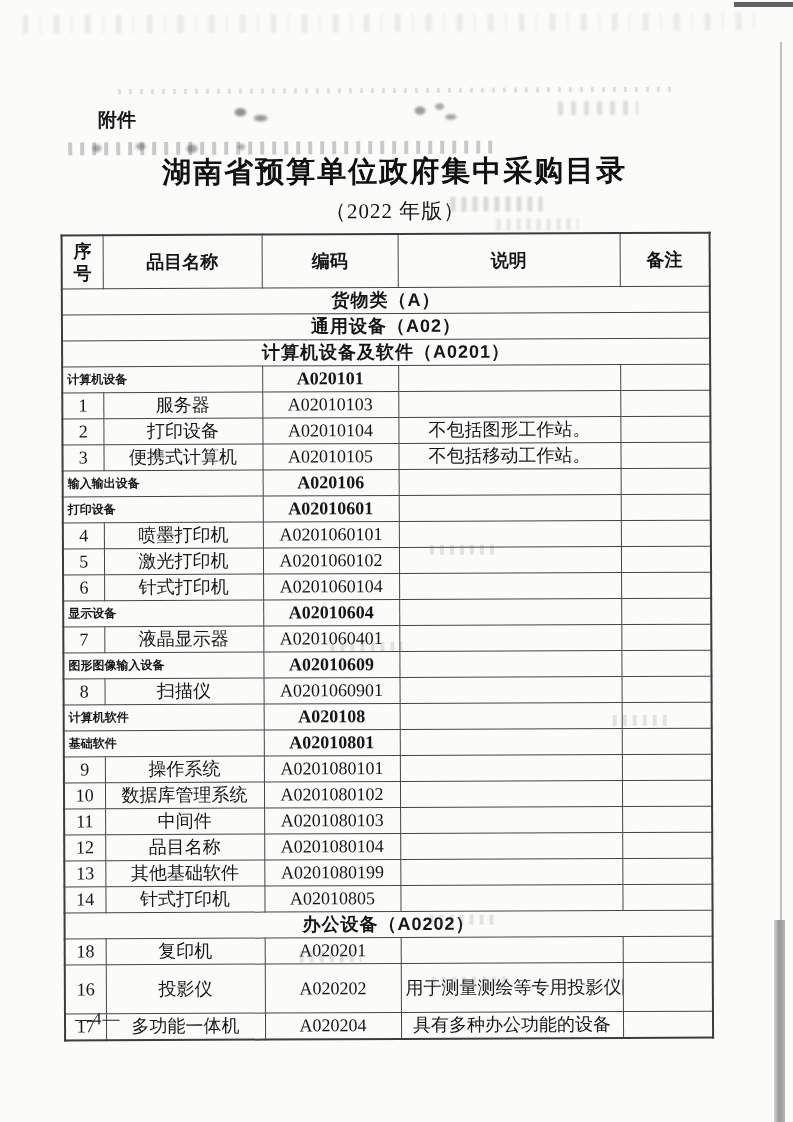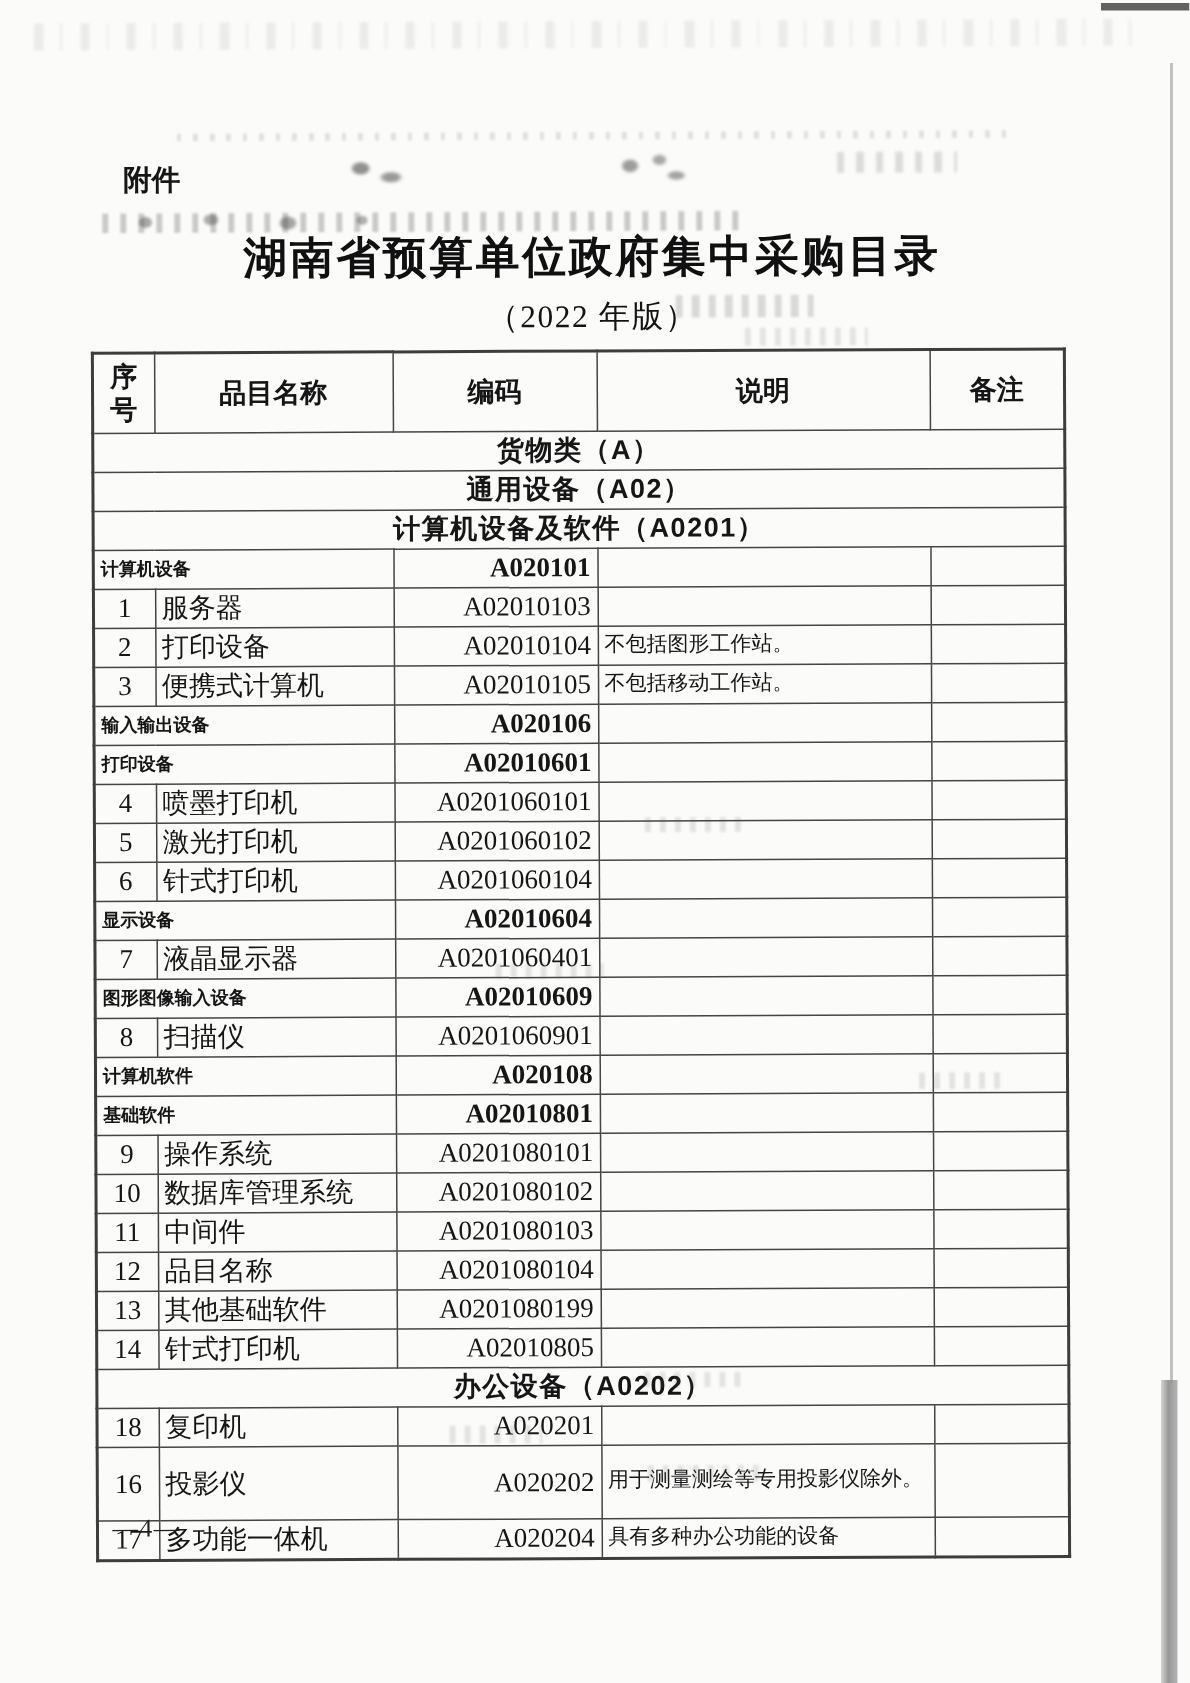--- a/index.html
+++ b/index.html
@@ -9,21 +9,21 @@
     font-family:"Liberation Serif","DejaVu Serif",serif;
     color:#1b1b1b;
   }
   .sheet{
     position:absolute;inset:0;
     transform:rotate(-0.25deg);
     transform-origin:50% 50%;
   }
   
   .attachment{
-    position:absolute;left:84px;top:106px;
+    position:absolute;left:100px;top:106px;
     font-family:"Liberation Sans","DejaVu Sans",sans-serif;
     font-weight:bold;font-size:19px;color:#161616;
   }
   .doc-title{
     position:absolute;left:0;top:152px;width:100%;
     text-align:center;
     font-family:"Liberation Sans","DejaVu Sans",sans-serif;
     font-weight:bold;font-size:29px;letter-spacing:2px;color:#101010;
   }
   .doc-subtitle{
@@ -54,24 +54,24 @@
     text-align:center;font-weight:bold;
     font-family:"Liberation Sans","DejaVu Sans",sans-serif;
     font-size:18px;height:26px;letter-spacing:1px;
   }
   td.cat-name{
     text-align:left;font-weight:bold;
     font-family:"Liberation Sans","DejaVu Sans",sans-serif;
     padding-left:6px;font-size:12px;
   }
   td.no-cell{text-align:center;}
-  td.name-cell{text-align:left;padding-left:9px;margin-top:37px;}
-  td.code-cell{text-align:right;padding-left:7px;font-family:"Liberation Serif","DejaVu Serif",serif;}
+  td.name-cell{text-align:center;padding-left:9px;margin-top:37px;}
+  td.code-cell{text-align:center;padding-left:7px;font-family:"Liberation Serif","DejaVu Serif",serif;}
   td.code-bold{font-weight:bold;}
-  td.desc-cell{text-align:left;white-space:normal;font-size:14px;line-height:1.25;}
+  td.desc-cell{text-align:center;white-space:normal;font-size:18px;line-height:1.25;}
   td.note-cell{}
   tr.tall td{height:48px;}
   
   .artifact{position:absolute;pointer-events:none;}
   .noise-band-top{
     left:25px;top:14px;width:740px;height:18px;opacity:.10;filter:blur(1px);
     background:repeating-linear-gradient(90deg,#666 0 6px,transparent 6px 17px,#888 17px 19px,transparent 19px 31px);
   }
   .noise-band-2{
     left:120px;top:88px;width:560px;height:5px;opacity:.16;filter:blur(.6px);

